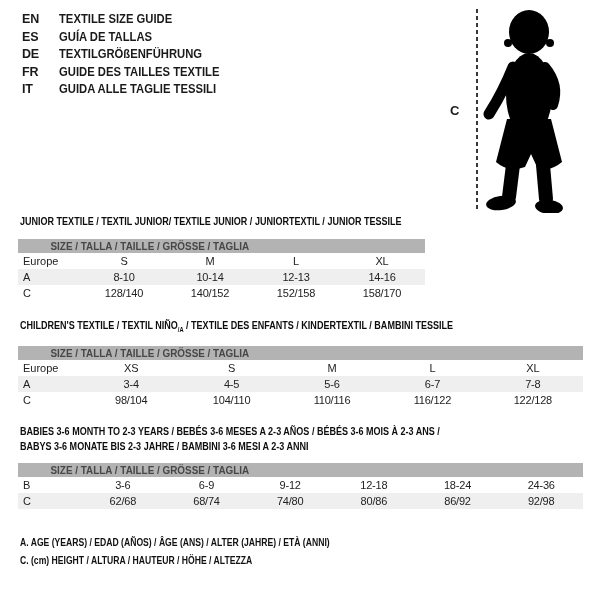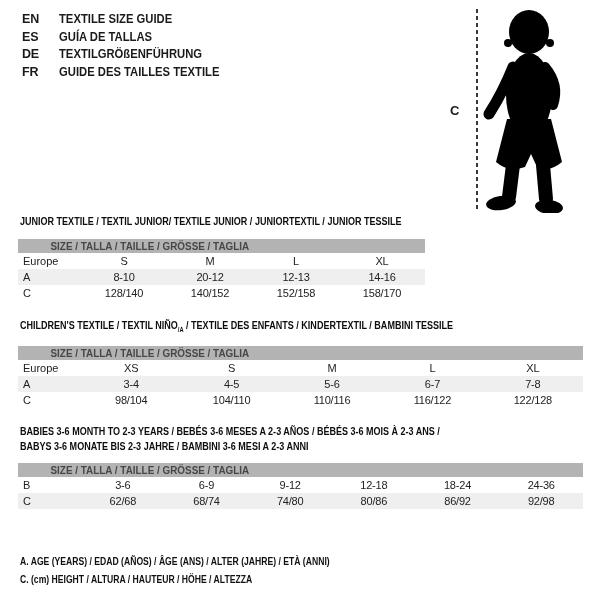--- a/index.html
+++ b/index.html
@@ -28,21 +28,21 @@
   .sizetable{position:absolute;left:18px;}
   .tbar{height:14px;background:#b3b3b3;display:flex;align-items:center;padding-left:28px;}
   .tbar-text{font-size:11px;font-weight:700;color:#474747;padding-left:5px;}
   .trow{display:flex;height:16px;align-items:center;font-size:11px;color:#222;}
   .trow.shaded{background:#efefef;}
   .tlabel{width:58px;padding-left:5px;text-align:left;}
   .tcell{flex:1;text-align:center;letter-spacing:-0.2px;}
   sub.tsub{font-size:7px;}
 
   
-  #legend{position:absolute;left:20px;top:536px;margin-top:19px;}
+  #legend{position:absolute;left:20px;top:536px;}
   .legend-line{height:17.5px;font-size:10.5px;font-weight:700;color:#111;}
 </style>
 </head>
 <body>
 
 <div id="lang-list">
   <div class="lang-row">
     <span class="lang-code">EN</span>
     <span class="lang-title cond9">TEXTILE SIZE GUIDE</span>
   </div>
@@ -50,20 +50,24 @@
     <span class="lang-code">ES</span>
     <span class="lang-title cond9">GUÍA DE TALLAS</span>
   </div>
   <div class="lang-row">
     <span class="lang-code">DE</span>
     <span class="lang-title cond9">TEXTILGRÖßENFÜHRUNG</span>
   </div>
   <div class="lang-row">
     <span class="lang-code">FR</span>
     <span class="lang-title cond9">GUIDE DES TAILLES TEXTILE</span>
+  </div>
+  <div class="lang-row">
+    <span class="lang-code">IT</span>
+    <span class="lang-title cond9">GUIDA ALLE TAGLIE TESSILI</span>
   </div>
 </div>
 
 <div id="height-line"></div>
 <div id="height-label">C</div>
 <svg id="baby-figure" viewBox="0 0 100 206" aria-hidden="true">
   <g fill="#000">
     <ellipse cx="50" cy="25" rx="20" ry="22"></ellipse>
     <circle cx="29" cy="36" r="4"></circle>
     <circle cx="71" cy="36" r="4"></circle>
@@ -88,21 +92,21 @@
 <div class="trow">
       <div class="tlabel">Europe</div>
       <div class="tcell">S</div>
       <div class="tcell">M</div>
       <div class="tcell">L</div>
       <div class="tcell">XL</div>
     </div>
     <div class="trow shaded">
       <div class="tlabel">A</div>
       <div class="tcell">8-10</div>
-      <div class="tcell">20-12</div>
+      <div class="tcell">10-14</div>
       <div class="tcell">12-13</div>
       <div class="tcell">14-16</div>
     </div>
     <div class="trow">
       <div class="tlabel">C</div>
       <div class="tcell">128/140</div>
       <div class="tcell">140/152</div>
       <div class="tcell">152/158</div>
       <div class="tcell">158/170</div>
     </div>

